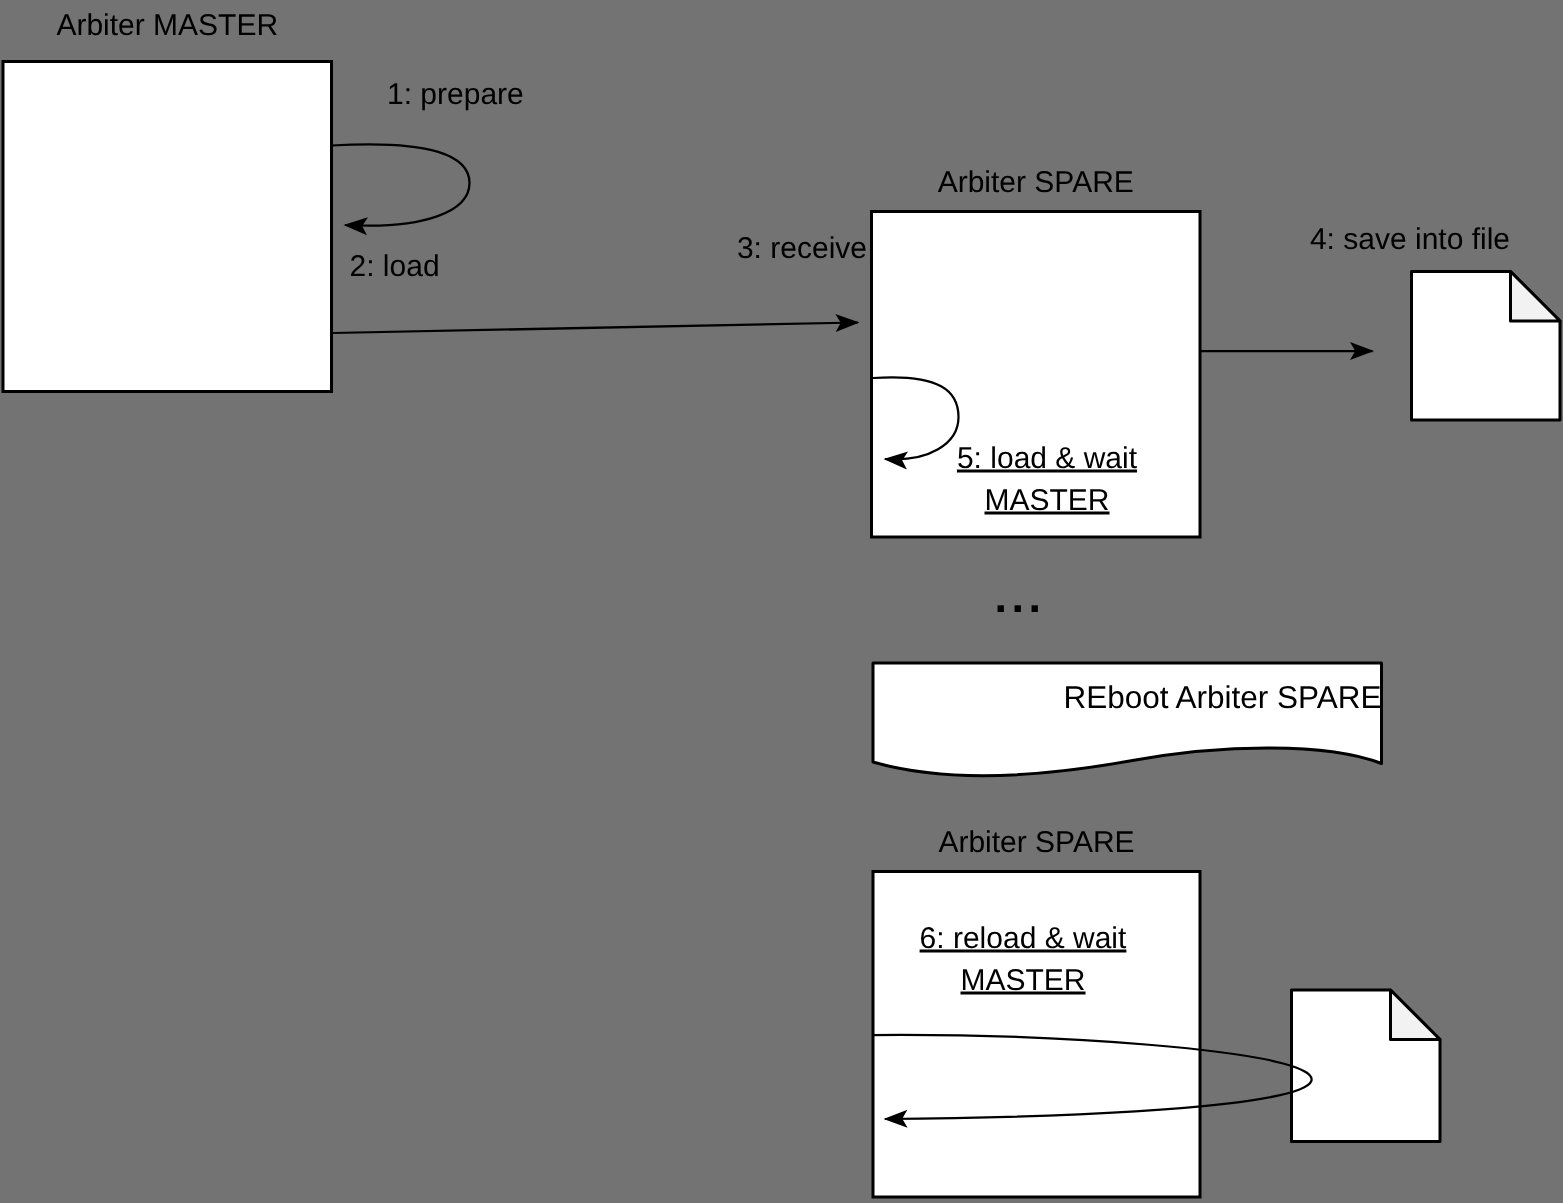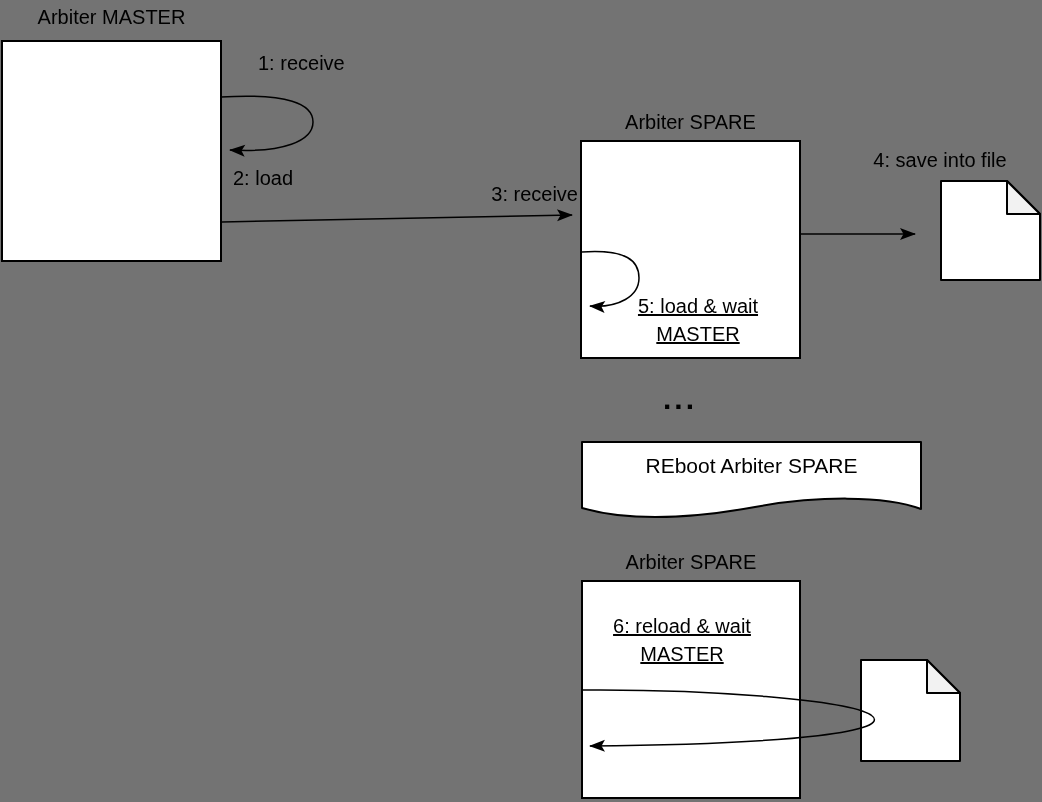--- a/index.html
+++ b/index.html
@@ -64,38 +64,38 @@
 
     <path d="M 800 234 L 915 234" fill="none" stroke="#000000" stroke-width="1.5" marker-end="url(#arw)"></path>
 
     <path d="M 582 252 C 627 249 639 261 639 278 C 639 296 619 308 590 306" fill="none" stroke="#000000" stroke-width="1.5" marker-end="url(#arw)"></path>
 
     <path d="M 582 690 C 710 689 848 700 871 715 C 894 731 800 744 590 746" fill="none" stroke="#000000" stroke-width="1.5" marker-end="url(#arw)"></path>
   </svg>
 
   <div class="lbl center" style="left:2px;top:5px;width:219px;">Arbiter MASTER</div>
 
-  <div class="lbl" style="left:258px;top:51px;">1: receive</div>
+  <div class="lbl" style="left:258px;top:51px;">1: prepare</div>
 
   <div class="lbl" style="left:233px;top:166px;">2: load</div>
 
-  <div class="lbl" style="right:464px;top:182px;">3: receive</div>
+  <div class="lbl" style="right:464px;top:154px;">3: receive</div>
 
   <div class="lbl center" style="left:581px;top:110px;width:219px;">Arbiter SPARE</div>
 
   <div class="lbl center" style="left:838px;top:148px;width:204px;">4: save into file</div>
 
   <div class="lbl center two-line" style="left:598px;top:292px;width:200px;">
     <div>5: load &amp; wait</div>
     <div>MASTER</div>
   </div>
 
   <div class="lbl center ellipsis" style="left:640px;top:387px;width:80px;">...</div>
 
-  <div class="lbl center reboot-lbl" style="left:582px;top:454px;width:339px;">REboot Arbiter SPARE</div>
+  <div class="lbl center reboot-lbl" style="left:582px;top:454px;width:339px;text-align:right;">REboot Arbiter SPARE</div>
 
   <div class="lbl center" style="left:582px;top:550px;width:218px;">Arbiter SPARE</div>
 
   <div class="lbl center two-line" style="left:582px;top:612px;width:200px;">
     <div>6: reload &amp; wait</div>
     <div>MASTER</div>
   </div>
 
 </div>
 

